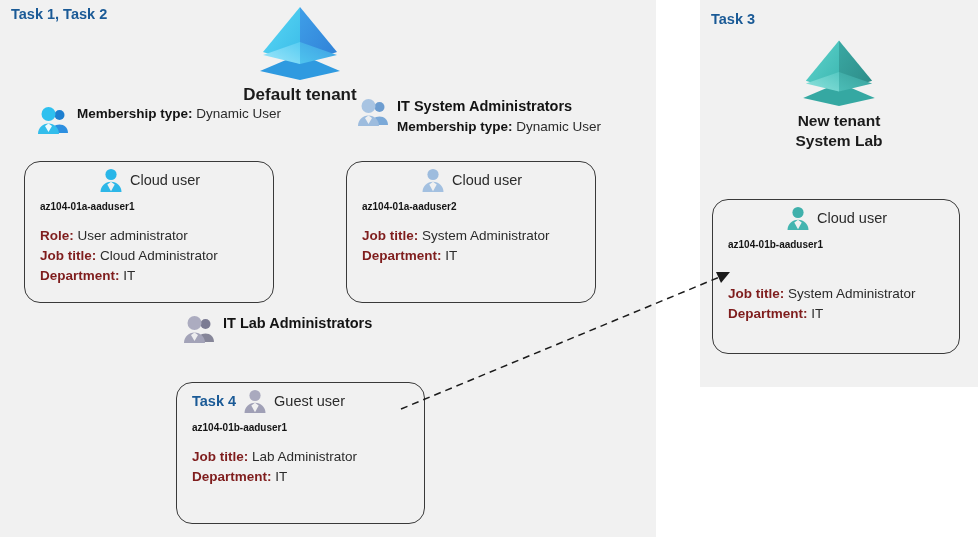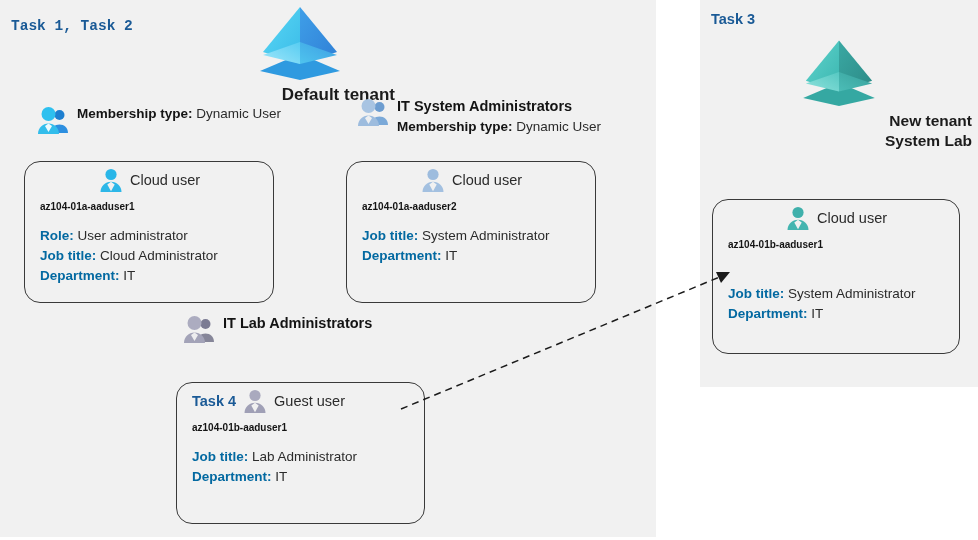--- a/index.html
+++ b/index.html
@@ -25,35 +25,34 @@
   #panel-right { left: 700px; top: 0; width: 278px; height: 387px; }
 
   
   .task-badge {
     position: absolute;
     color: #1a5a96;
     font-weight: bold;
     font-size: 14.5px;
     white-space: nowrap;
   }
-  #task12-badge { left: 11px; top: 18px; font-family: Liberation Mono, monospace; }
+  #task12-badge { left: 11px; top: 6px; }
   #task3-badge  { left: 711px; top: 11px; }
 
   
   .tenant-block { position: absolute; text-align: center; }
   #tenant-default { left: 205px; top: 2px; width: 190px; }
   #tenant-new     { left: 706px; top: 35px; width: 266px; }
 
   .tenant-title {
     font-weight: bold;
     color: #1b1b1b;
     font-size: 17px;
     white-space: nowrap;
     line-height: 1.3;
-    text-align: right;
   }
   .tenant-title.small { font-size: 15.5px; }
 
   
   .group {
     position: absolute;
     display: flex;
     align-items: flex-start;
   }
   #group-cloud  { left: 36px;  top: 104px; }
@@ -119,21 +118,21 @@
   }
   .card-props {
     margin: 14px 0 0 15px;
   }
   .card-props .prop {
     font-size: 13.5px;
     color: #2b2b2b;
     line-height: 1.48;
     white-space: nowrap;
   }
-  .card-props .prop b { color: #0369a1; }
+  .card-props .prop b { color: #7f1d1d; }
 
   #card-user4 .card-props { margin-top: 34px; }
 
   
   #connector { position: absolute; left: 0; top: 0; width: 978px; height: 540px; pointer-events: none; }
 </style>
 </head>
 <body>
 
 <div id="stage">

